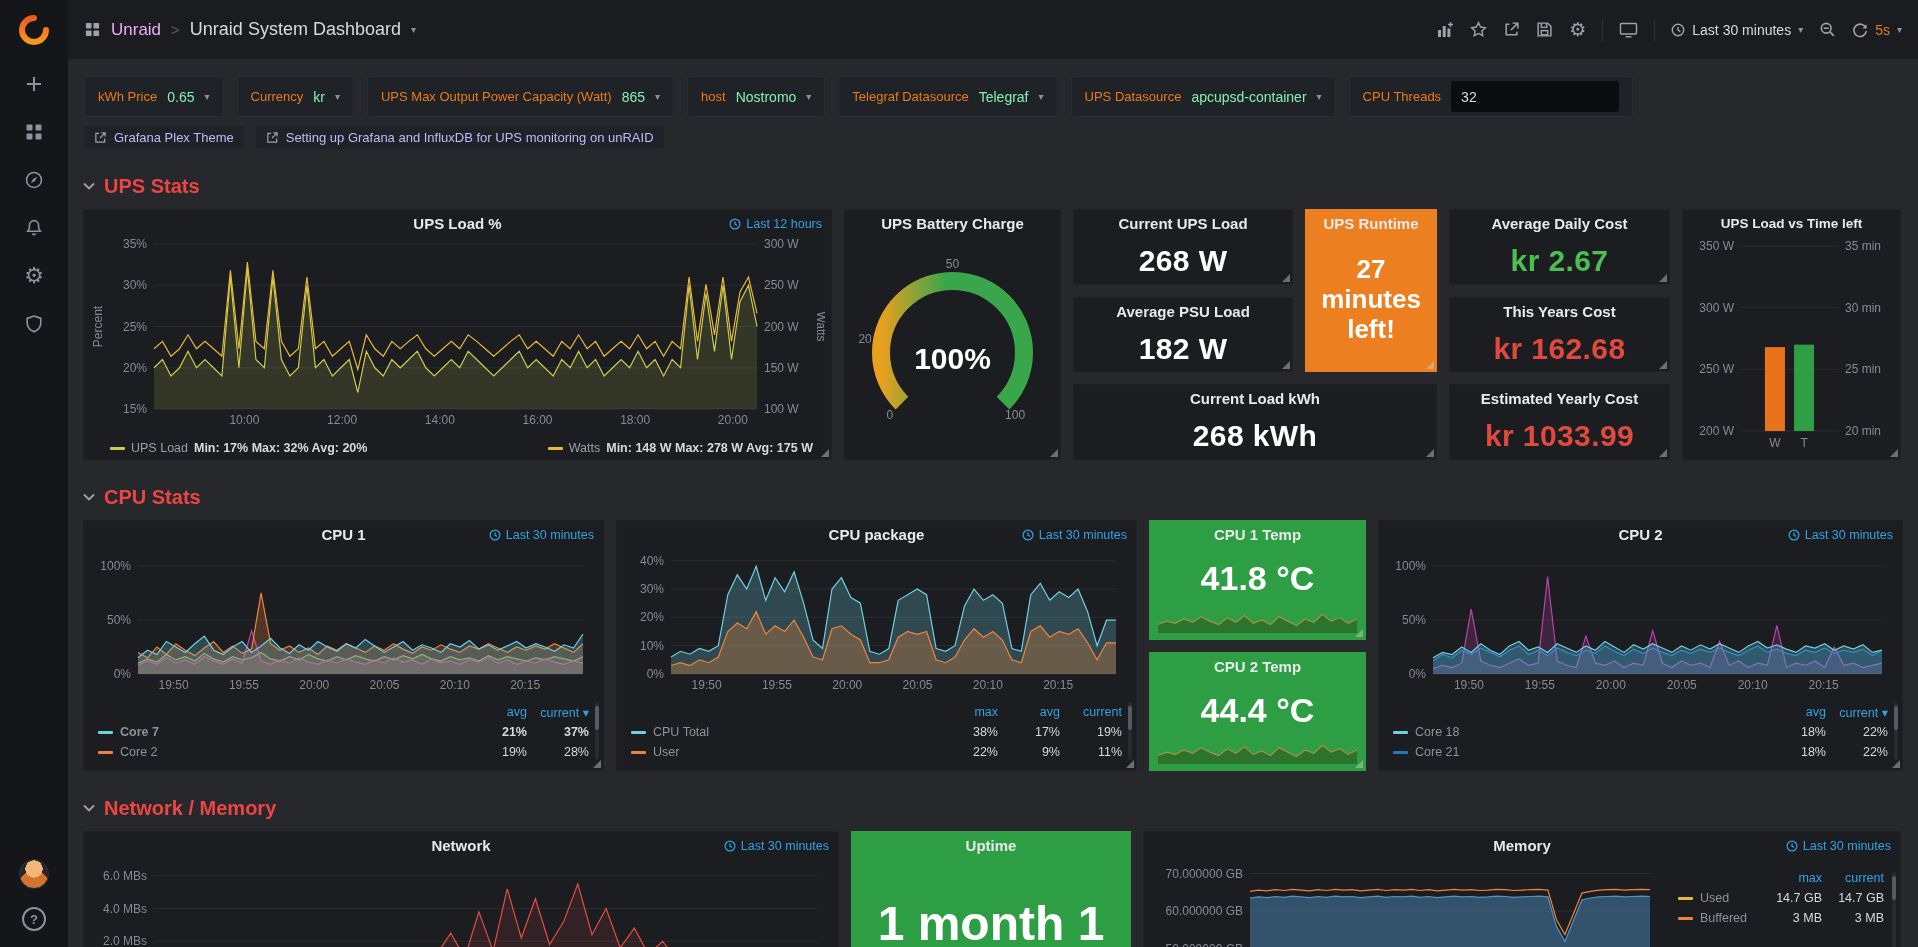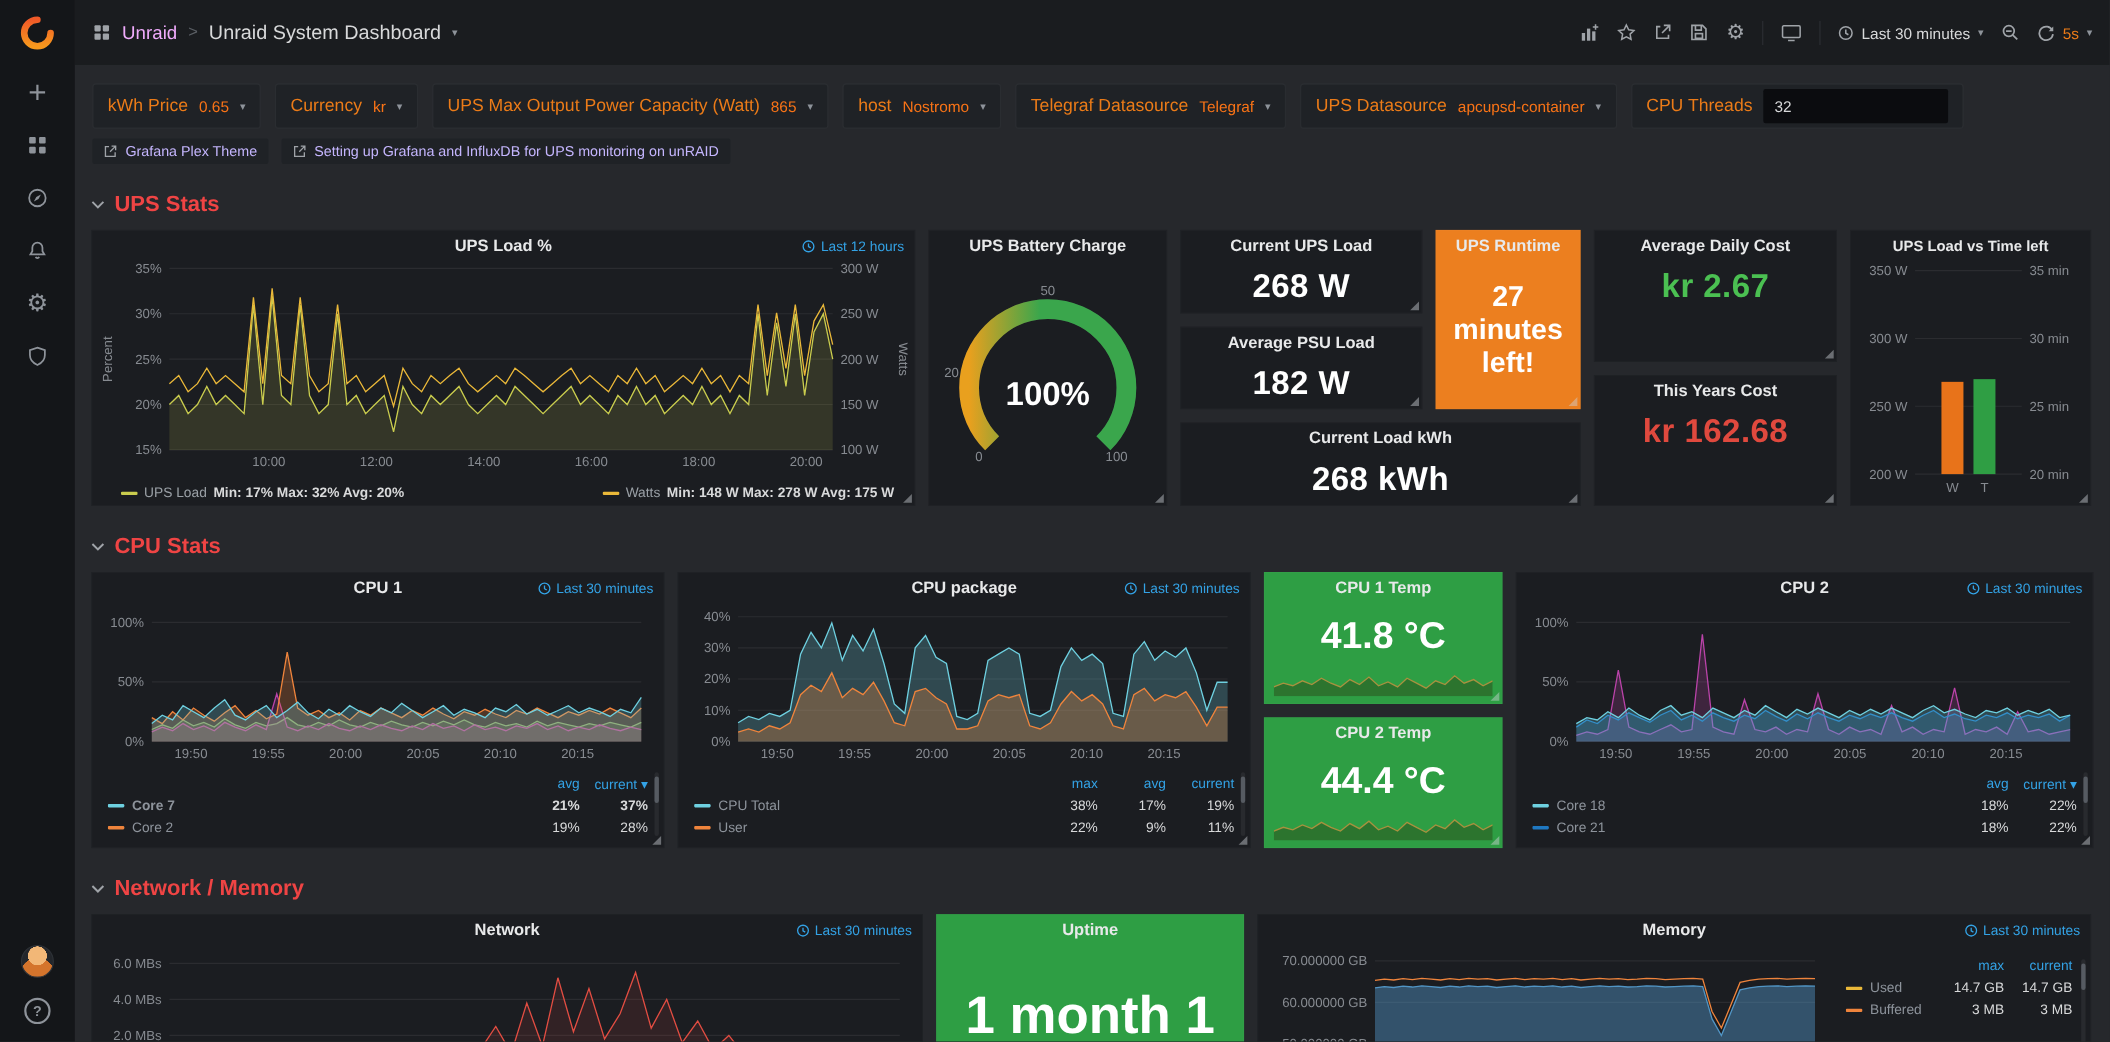--- a/index.html
+++ b/index.html
@@ -26,22 +26,22 @@
 .caret{color:#8e939a;font-size:10px}
 .nav-right{display:flex;align-items:center;gap:16px}
 .nav-icon{color:#9fa3a8;cursor:pointer;display:flex;align-items:center;font-size:18px;line-height:1}
 .nav-divider{width:1px;height:22px;background:#2c2f34}
 .time-picker,.refresh-picker{display:flex;align-items:center;gap:7px;color:#d8d9da;font-size:14px;cursor:pointer}
 .refresh-int{color:#eb7b18}
 
 .submenu{padding:17px 16px 0;flex:none}
 .var-row{display:flex;gap:13px}
 .var-chip{height:41px;background:#1f2226;border:1px solid rgba(255,255,255,.05);border-radius:3px;display:flex;align-items:center;gap:10px;padding:0 13px;white-space:nowrap}
-.var-label{color:#eb7b18;font-size:16px}
-.var-value{color:#f97316;font-size:14px;cursor:pointer}
+.var-label{color:#eb7b18;font-size:13px}
+.var-value{color:#86efac;font-size:14px;cursor:pointer}
 .var-input{background:#0b0c0f;height:31px;min-width:168px;display:flex;align-items:center;padding:0 10px;color:#d8d9da;font-size:14px;border-radius:2px;cursor:text}
 .links-row{margin-top:9px;display:flex;gap:12px}
 .dash-link{height:23px;display:flex;align-items:center;gap:7px;background:#1f2226;padding:0 10px;border-radius:2px;color:#c4b5fd;font-size:13px;cursor:pointer;white-space:nowrap}
 .link-icon{color:#9fa3a8;display:flex}
 
 .dash{padding:0 15px;overflow:hidden}
 .section-head{margin:26px 0 12px;display:flex;align-items:center;gap:9px;cursor:pointer;height:22px}
 .section-title{font-size:20px;font-weight:700;color:#ef4444}
 .chev{color:#9fa3a8;display:flex}
 .row{display:flex;gap:12px}
@@ -392,20 +392,24 @@
 
         <div class="col-costs">
           <div class="panel">
             <div class="panel-title">Average Daily Cost</div>
             <div class="stat-value" style="color: rgb(75, 192, 82);">kr 2.67</div>
           </div>
           <div class="panel">
             <div class="panel-title">This Years Cost</div>
             <div class="stat-value" style="color: rgb(224, 73, 62);">kr 162.68</div>
           </div>
+          <div class="panel">
+            <div class="panel-title">Estimated Yearly Cost</div>
+            <div class="stat-value" style="color: rgb(224, 73, 62);">kr 1033.99</div>
+          </div>
         </div>
 
         <div class="panel w-bars">
           <div class="panel-title" style="font-size:13.5px">UPS Load vs Time left</div>
           <div class="c-bars">
               <svg width="209" height="215">
                 <line x1="54" y1="193" x2="151" y2="193" stroke="rgba(255,255,255,0.07)"></line>
                 <text x="47" y="197" fill="#878b91" font-size="12" text-anchor="end">200 W</text>
                 <line x1="54" y1="131.33333333333334" x2="151" y2="131.33333333333334" stroke="rgba(255,255,255,0.07)"></line>
                 <text x="47" y="135.33333333333334" fill="#878b91" font-size="12" text-anchor="end">250 W</text>

